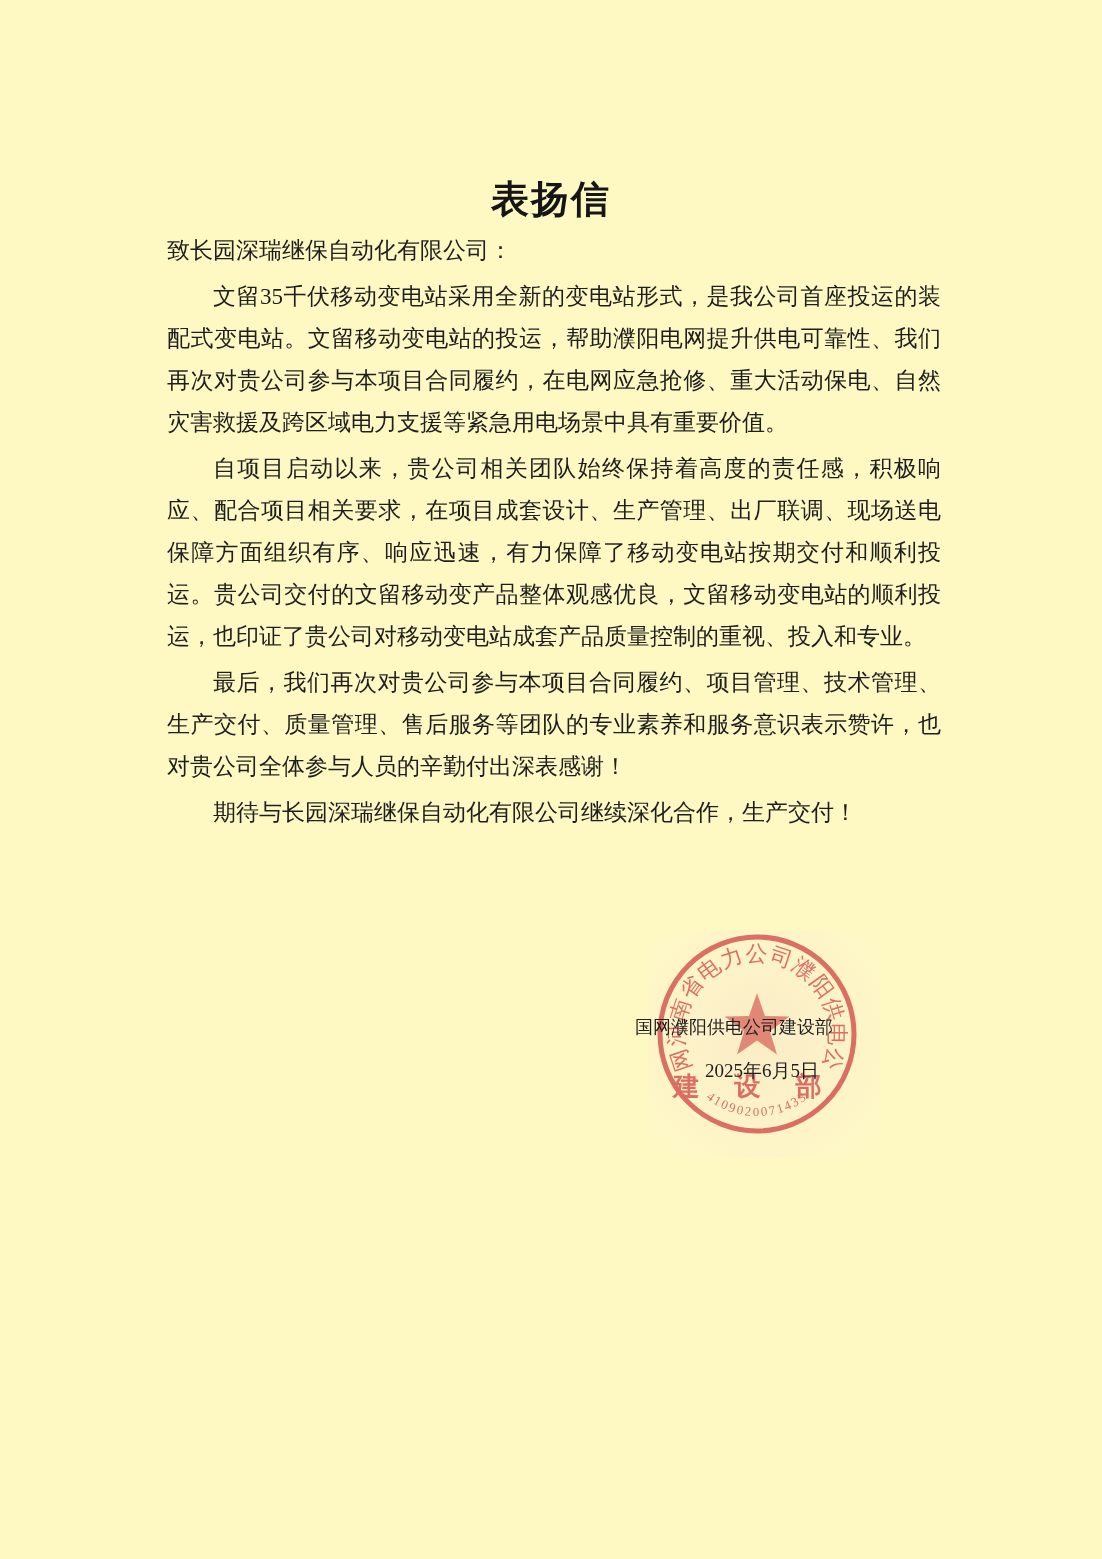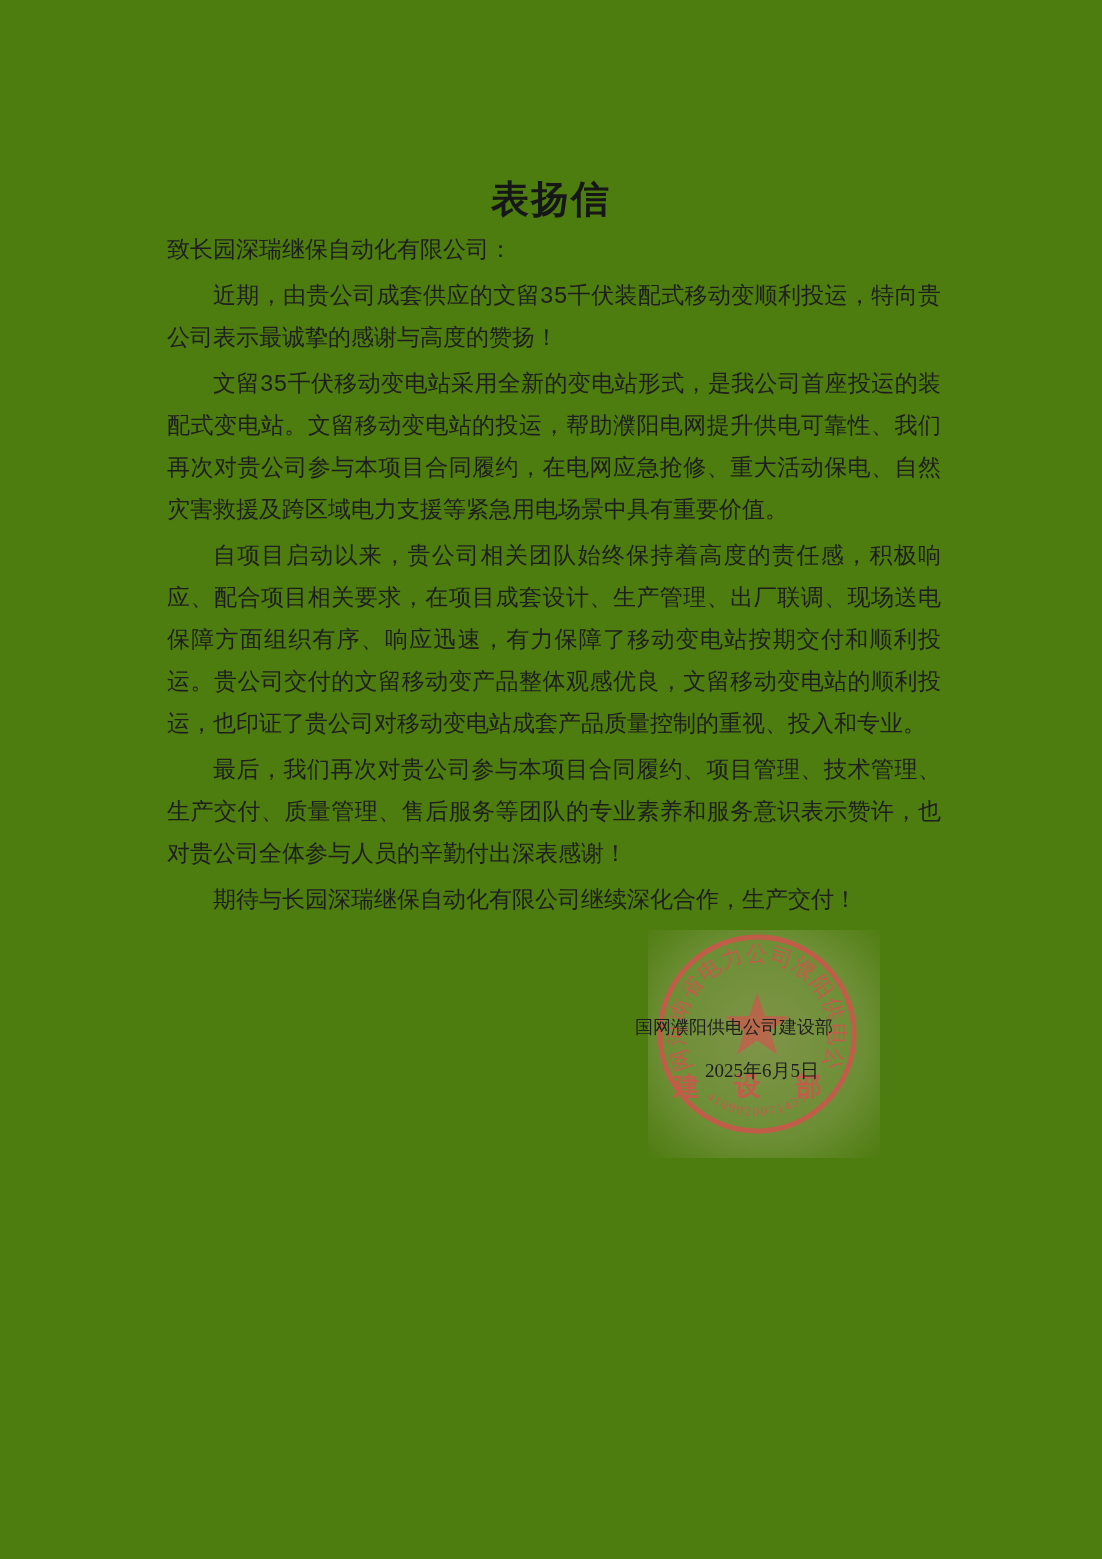--- a/index.html
+++ b/index.html
@@ -4,21 +4,21 @@
 <style>
   html, body {
     margin: 0;
     padding: 0;
     background: #ffffff;
   }
   .page {
     position: relative;
     width: 1102px;
     height: 1559px;
-    background: #4d7c0f;
+    background: #fef9c3;
     overflow: hidden;
     font-family: "Liberation Serif", "DejaVu Serif", serif;
     color: #1e1e1e;
   }
   .letter-title {
     position: absolute;
     top: 150px;
     left: 0;
     width: 1102px;
     text-align: center;
@@ -33,21 +33,20 @@
     position: absolute;
     top: 230px;
     left: 167px;
     width: 774px;
     font-size: 23px;
     line-height: 42px;
     text-align: justify;
   }
   .body-text p {
     margin: 0 0 4px 0;
-    font-family: Liberation Mono, monospace;
   }
   .body-text p.indent {
     text-indent: 2em;
   }
   .signature-org {
     position: absolute;
     top: 1012px;
     left: 635px;
     font-size: 18px;
     line-height: 30px;
@@ -95,21 +94,20 @@
 </style>
 </head>
 <body>
 
 <div class="page">
 
   <h1 class="letter-title">表扬信</h1>
 
   <div class="body-text">
     <p>致长园深瑞继保自动化有限公司：</p>
-    <p class="indent">近期，由贵公司成套供应的文留35千伏装配式移动变顺利投运，特向贵公司表示最诚挚的感谢与高度的赞扬！</p>
     <p class="indent">文留35千伏移动变电站采用全新的变电站形式，是我公司首座投运的装配式变电站。文留移动变电站的投运，帮助濮阳电网提升供电可靠性、我们再次对贵公司参与本项目合同履约，在电网应急抢修、重大活动保电、自然灾害救援及跨区域电力支援等紧急用电场景中具有重要价值。</p>
     <p class="indent">自项目启动以来，贵公司相关团队始终保持着高度的责任感，积极响应、配合项目相关要求，在项目成套设计、生产管理、出厂联调、现场送电保障方面组织有序、响应迅速，有力保障了移动变电站按期交付和顺利投运。贵公司交付的文留移动变产品整体观感优良，文留移动变电站的顺利投运，也印证了贵公司对移动变电站成套产品质量控制的重视、投入和专业。</p>
     <p class="indent">最后，我们再次对贵公司参与本项目合同履约、项目管理、技术管理、生产交付、质量管理、售后服务等团队的专业素养和服务意识表示赞许，也对贵公司全体参与人员的辛勤付出深表感谢！</p>
     <p class="indent">期待与长园深瑞继保自动化有限公司继续深化合作，生产交付！</p>
   </div>
 
   <div class="seal-tint"></div>
 
   <svg class="seal-svg" viewBox="0 0 210 210" xmlns="http://www.w3.org/2000/svg" xmlns:xlink="http://www.w3.org/1999/xlink">
     <defs>

